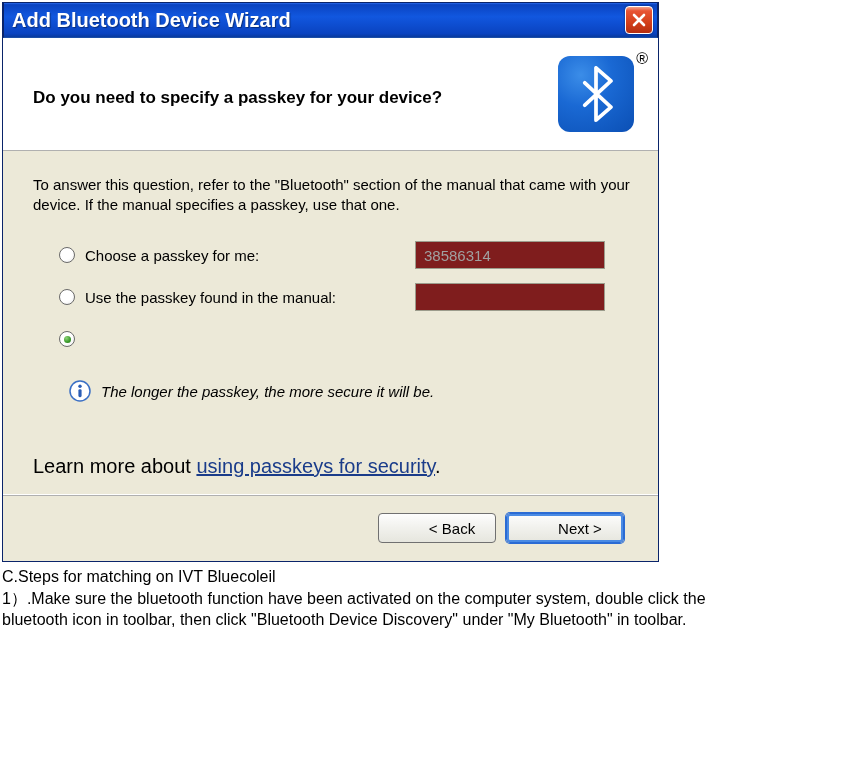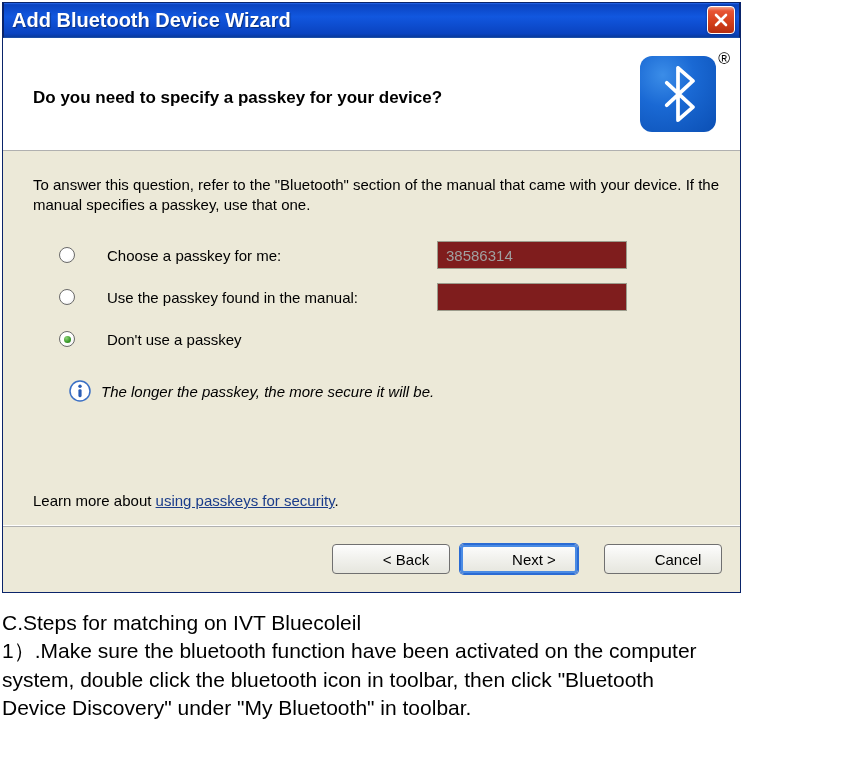--- a/index.html
+++ b/index.html
@@ -4,21 +4,21 @@
   <style>
     * { box-sizing: border-box; }
     html, body { margin: 0; padding: 0; }
     body {
       width: 865px;
       font-family: Tahoma, Arial, sans-serif;
       background: #fff;
       color: #000;
     }
     .window {
-      width: 739px;
+      width: 657px;
       border: 1px solid #0a246a;
       border-top: 0;
       background: #ece9d8;
       margin: 2px 0 0 2px;
     }
     .titlebar {
       height: 36px;
       background: linear-gradient(to bottom, #2a6bed 0%, #0a43c0 5%, #1157df 40%, #0a43c0 90%, #083a9e 100%);
       display: flex;
       align-items: center;
@@ -112,21 +112,20 @@
     .radio.checked::after {
       content: "";
       width: 7px;
       height: 7px;
       border-radius: 50%;
       background: radial-gradient(circle at 35% 30%, #8fd478 0%, #3a9a2a 60%, #267018 100%);
     }
     .option-label {
       width: 330px;
       flex-shrink: 0;
-      margin-left: 22px;
     }
     .passkey-input {
       width: 190px;
       height: 28px;
       border: 1px solid #9c9c8c;
       background: #7f1d1d;
       color: #a0a0a0;
       padding: 0 8px;
       font-size: 15px;
       font-family: inherit;
@@ -139,22 +138,22 @@
       font-size: 15px;
       font-style: italic;
     }
     .info-icon {
       width: 22px;
       height: 22px;
       margin-right: 10px;
       flex-shrink: 0;
     }
     .learn {
-      margin-top: 90px;
-      font-size: 15px;
+      margin-top: 53px;
+      font-size: 20px;
     }
     .learn a {
       color: #1a3c8a;
       text-decoration: underline;
       cursor: pointer;
     }
     .footer {
       border-top: 1px solid #fff;
       box-shadow: inset 0 1px 0 #b0b0b0;
       padding: 18px 18px 18px 0;
@@ -178,24 +177,23 @@
       padding-left: 36px;
     }
     .wbtn.default {
       box-shadow: 0 0 0 2px #4a8be4 inset, 0 0 0 1px #2a6bd4;
       border-color: #2a6bd4;
     }
     .gapbtn { margin-right: 16px; }
     .doc-body {
       padding: 4px 2px 6px 2px;
       font-family: Verdana, Arial, sans-serif;
-      font-size: 21px;
+      font-size: 16px;
       line-height: 1.35;
       width: 708px;
-      margin-top: 12px;
     }
   </style>
 </head>
 <body>
 
 <div class="window">
 
   <div class="titlebar">
     <div class="titlebar-text">Add Bluetooth Device Wizard</div>
     <div class="close-btn">
@@ -227,21 +225,20 @@
       </div>
 
       <div class="option-row">
         <span class="radio"></span>
         <span class="option-label">Use the passkey found in the manual:</span>
         <input class="passkey-input empty" disabled="" value="" style="">
       </div>
 
       <div class="option-row">
         <span class="radio checked"></span>
-        <span class="option-label">Don't use a passkey</span>
       </div>
 
       <div class="info-row">
         <svg class="info-icon" viewBox="0 0 22 22">
           <circle cx="11" cy="11" r="10" fill="#fff" stroke="#3a6fc4" stroke-width="1.5"></circle>
           <circle cx="11" cy="6.2" r="1.7" fill="#2a5db5"></circle>
           <rect x="9.4" y="9.2" width="3.2" height="8" rx="1.4" fill="#2a5db5"></rect>
         </svg>
         <span>The longer the passkey, the more secure it will be.</span>
       </div>
@@ -249,21 +246,20 @@
     </div>
 
     <div class="learn">
       <span>Learn more about </span><a>using passkeys for security</a><span>.</span>
     </div>
   </div>
 
   <div class="footer">
     <button class="wbtn">&lt; Back</button>
     <button class="wbtn default gapbtn">Next &gt;</button>
-    <button class="wbtn">Cancel</button>
   </div>
 
 </div>
 
 <div class="doc-body">
   <div>C.Steps for matching on IVT Bluecoleil</div>
   <div> 1）.Make sure the bluetooth function have been activated on the computer system, double click the bluetooth icon in toolbar, then click "Bluetooth Device Discovery" under "My Bluetooth" in toolbar.</div>
 </div>
 
 </body></html>

